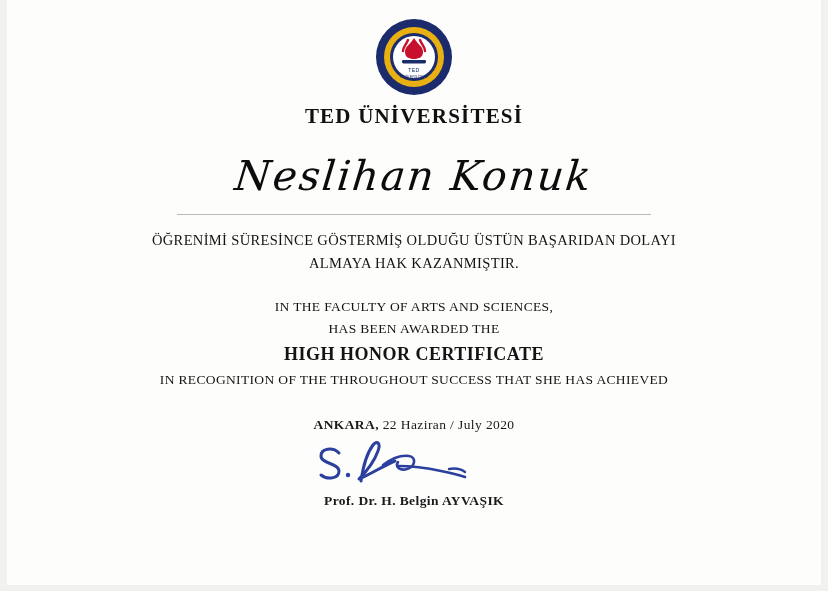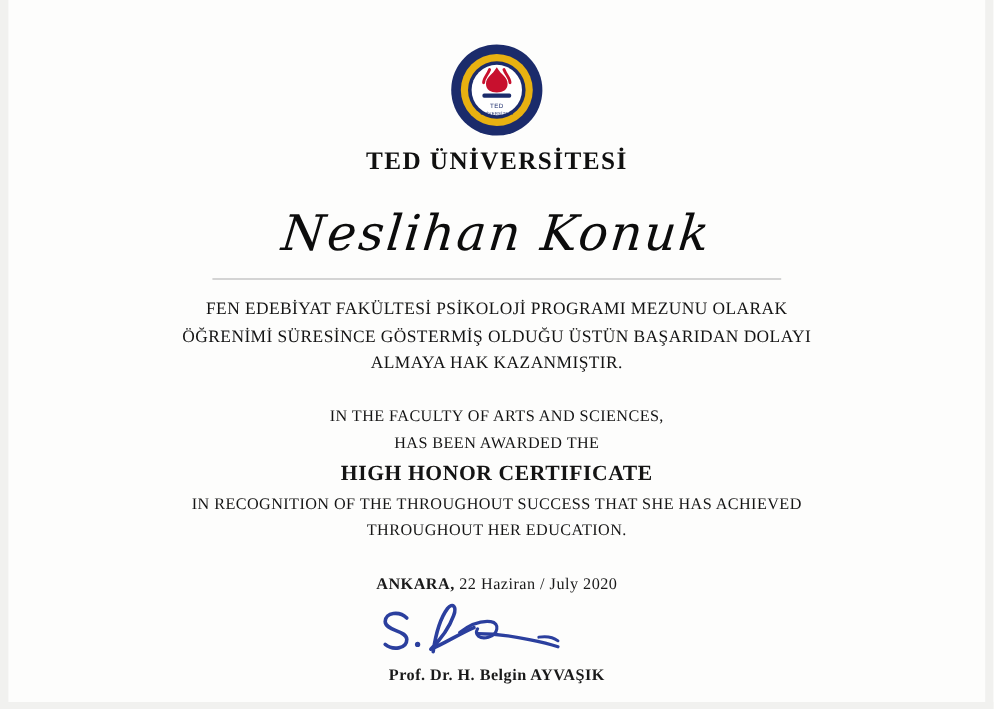--- a/index.html
+++ b/index.html
@@ -14,21 +14,21 @@
     font-family: "Liberation Serif", serif;
     color: #1a1a1a;
   }
 
   .certificate {
     position: relative;
     width: 828px;
     height: 591px;
     background: #fdfdfc;
     box-sizing: border-box;
-    padding: 26px 60px 0 60px;
+    padding: 8px 60px 0 60px;
     display: flex;
     flex-direction: column;
     align-items: center;
   }
 
   
   .crest-wrap {
     margin-top: 10px;
     width: 78px;
     height: 78px;
@@ -153,31 +153,29 @@
     </svg>
   </div>
 
   <div class="uni-name">TED ÜNİVERSİTESİ</div>
 
   <div class="recipient">Neslihan Konuk</div>
 
   <div class="rule"></div>
 
   <div class="tr-block">
-    <div class="line">FEN EDEBİYAT FAKÜLTESİ PSİKOLOJİ PROGRAMI MEZUNU OLARAK</div>
     <div class="line">ÖĞRENİMİ SÜRESİNCE GÖSTERMİŞ OLDUĞU ÜSTÜN BAŞARIDAN DOLAYI</div>
     <div class="line">ALMAYA HAK KAZANMIŞTIR.</div>
   </div>
 
   <div class="en-block">
     <div class="line">IN THE FACULTY OF ARTS AND SCIENCES,</div>
     <div class="line">HAS BEEN AWARDED THE</div>
     <div class="line bold">HIGH HONOR CERTIFICATE</div>
     <div class="line">IN RECOGNITION OF THE THROUGHOUT SUCCESS THAT SHE HAS ACHIEVED</div>
-    <div class="line">THROUGHOUT HER EDUCATION.</div>
   </div>
 
   <div class="place-date">
     <span class="city">ANKARA,</span>
     <span>22 Haziran / July 2020</span>
   </div>
 
   <div class="signature">
     <svg width="230" height="56" viewBox="0 0 230 56" xmlns="http://www.w3.org/2000/svg">
       <g fill="none" stroke="#2b3f9e" stroke-linecap="round" stroke-linejoin="round">

